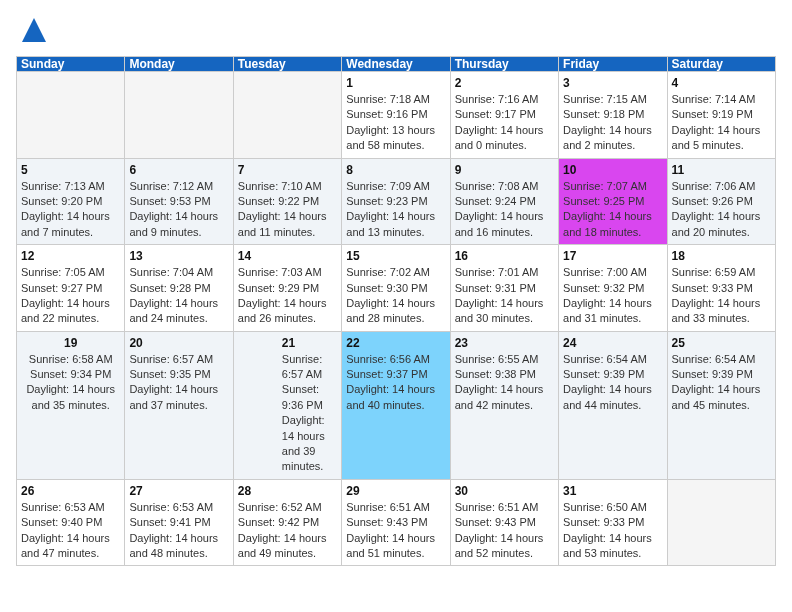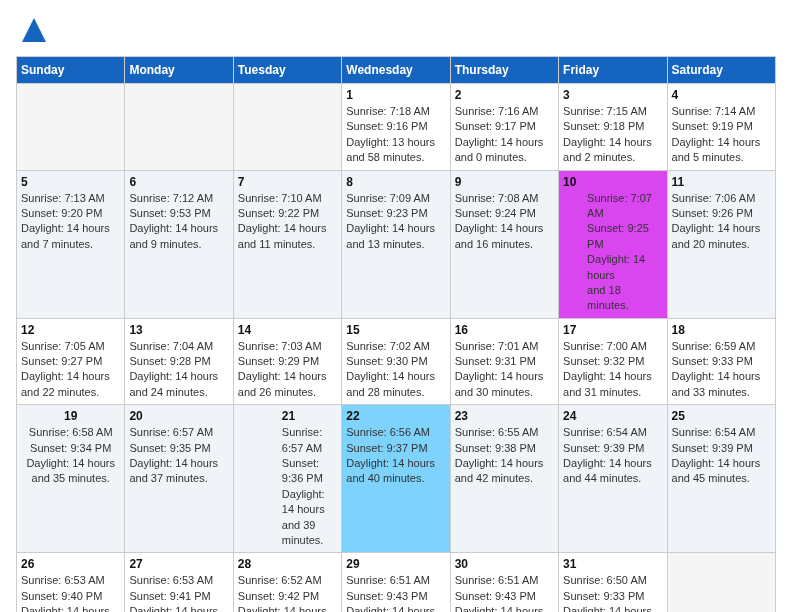--- a/index.html
+++ b/index.html
@@ -47,21 +47,21 @@
       color: #555;
     }
     .calendar {
       width: 100%;
       border-collapse: collapse;
       font-size: 11px;
     }
     .calendar th {
       background-color: #1565c0;
       color: white;
-      padding: 6px 4px;
+      padding: 0 4px;
       text-align: left;
       font-weight: bold;
       font-size: 12px;
       border: 1px solid #ccc;
     }
     .calendar td {
       border: 1px solid #ccc;
       vertical-align: top;
       padding: 4px;
       width: calc(100%/7);
@@ -182,21 +182,21 @@
         </td>
         <td style="background: rgb(240, 244, 248);">
           <div class="day-number">9</div>
           <div class="day-info" style="white-space: pre-line;">Sunrise: 7:08 AM
 Sunset: 9:24 PM
 Daylight: 14 hours
 and 16 minutes.</div>
         </td>
         <td style="background: #d946ef;">
           <div class="day-number">10</div>
-          <div class="day-info" style="white-space: pre-line; margin-left: 24px;">Sunrise: 7:07 AM
+          <div class="day-info" style="white-space: pre-line;">Sunrise: 7:07 AM
 Sunset: 9:25 PM
 Daylight: 14 hours
 and 18 minutes.</div>
         </td>
         <td style="background: rgb(240, 244, 248);">
           <div class="day-number">11</div>
           <div class="day-info" style="white-space: pre-line;">Sunrise: 7:06 AM
 Sunset: 9:26 PM
 Daylight: 14 hours
 and 20 minutes.</div>

